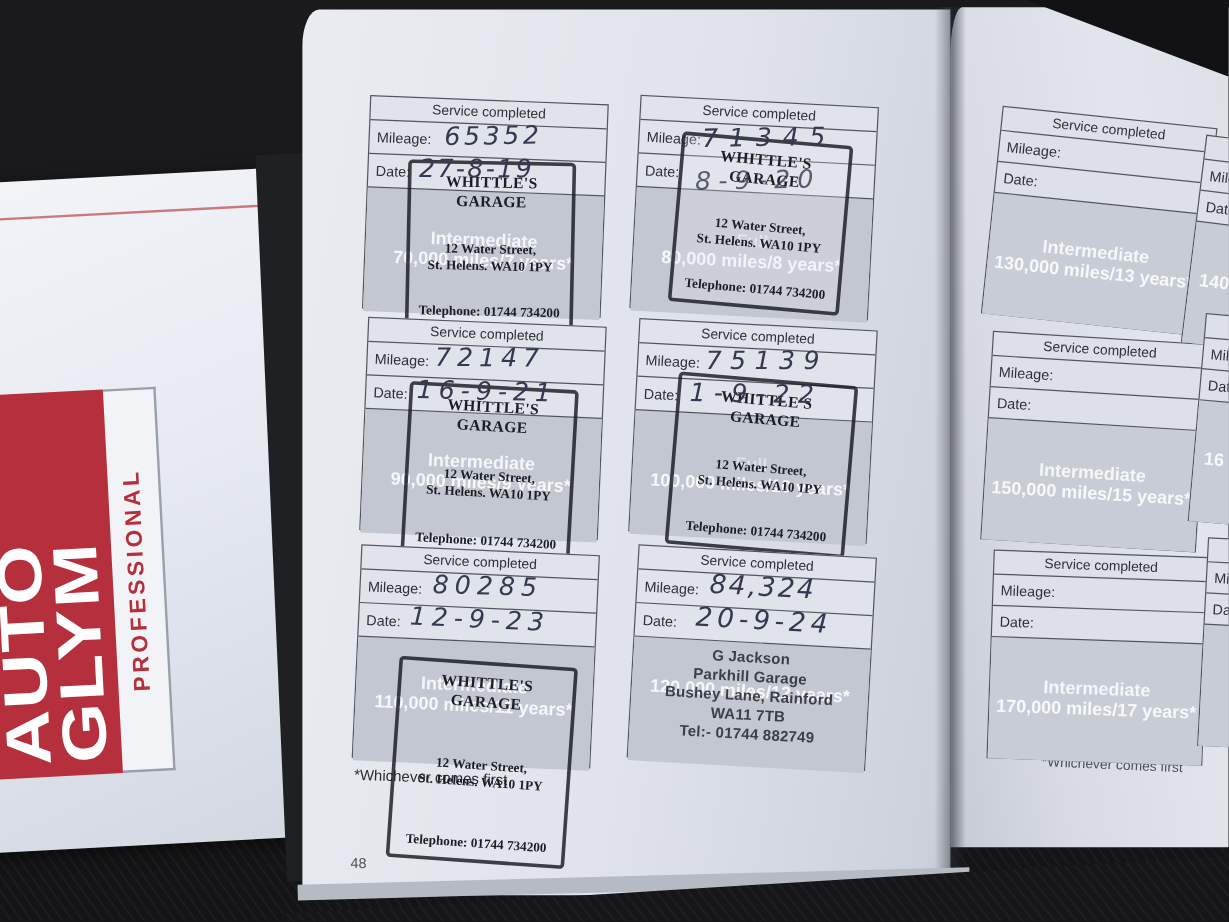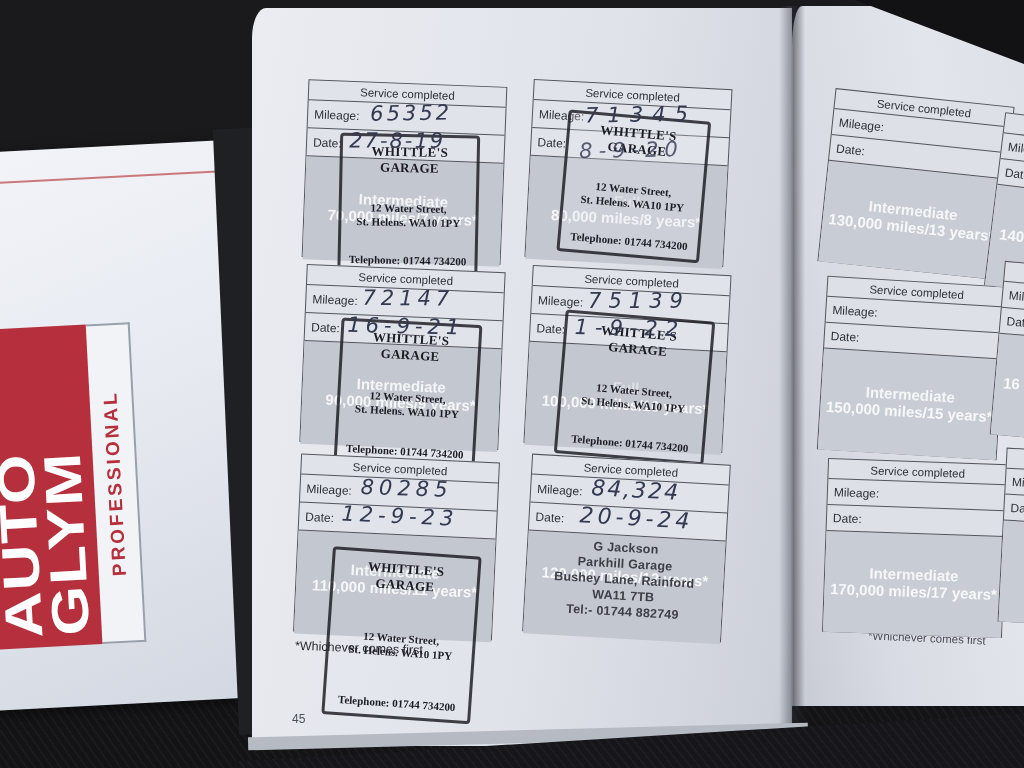--- a/index.html
+++ b/index.html
@@ -301,21 +301,21 @@
     <div class="jackson">
       <div>G Jackson</div>
       <div>Parkhill Garage</div>
       <div>Bushey Lane, Rainford</div>
       <div>WA11 7TB</div>
       <div>Tel:- 01744 882749</div>
       </div>
   </div>
 
   <div class="footnote fn-left">*Whichever comes first</div>
-  <div class="page-num">45</div>
+  <div class="page-num">48</div>
 
   <div class="sbox rbox r1">
     <div class="sb-head">
       <span class="sb-head-t">Service completed</span>
       </div>
     <div class="sb-row">
       <span class="sb-label">Mileage:</span>
       </div>
     <div class="sb-row">
       <span class="sb-label">Date:</span>

